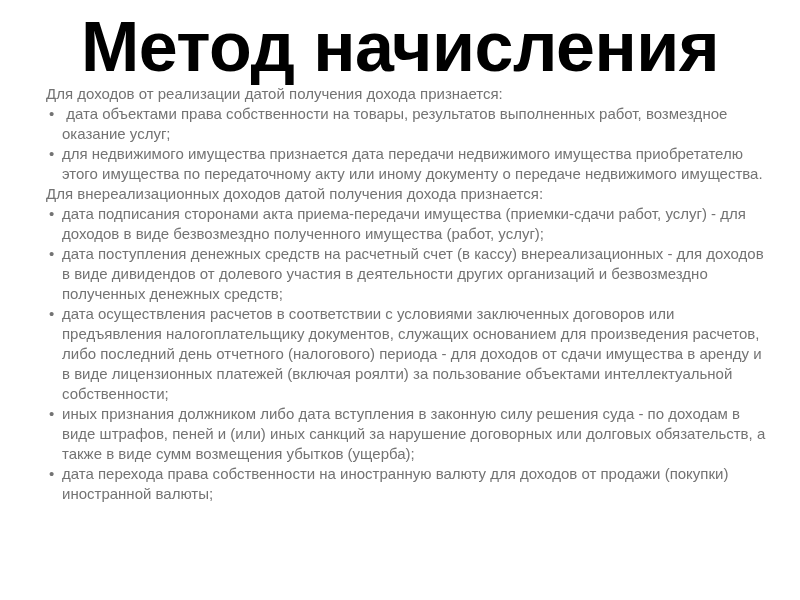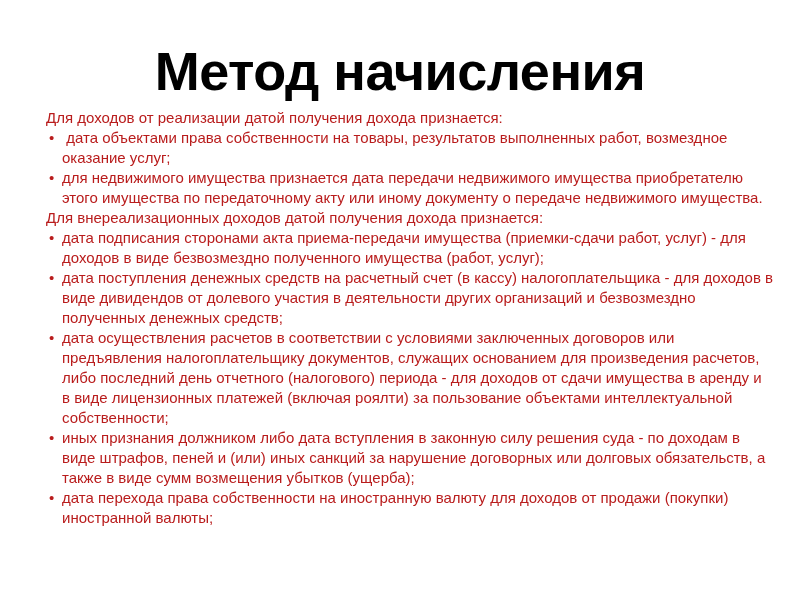--- a/index.html
+++ b/index.html
@@ -13,34 +13,34 @@
     overflow: hidden;
     font-family: "Liberation Sans", sans-serif;
   }
   .slide {
     position: relative;
     width: 800px;
     height: 600px;
     background: #ffffff;
   }
   .title {
-    margin: 42px 10px 0 10px;
+    margin: 18px 10px 0 10px;
     text-align: center;
-    font-size: 54px;
+    font-size: 70px;
     line-height: 58px;
     font-weight: bold;
     color: #000000;
     letter-spacing: -0.5px;
     white-space: nowrap;
   }
   .content {
     margin: 8px 27px 0 46px;
     font-size: 15px;
     line-height: 20px;
-    color: #b91c1c;
+    color: #737373;
   }
   .plain {
     margin: 0;
   }
   .li {
     display: flex;
     align-items: flex-start;
   }
   .dot {
     flex: 0 0 16px;
@@ -77,21 +77,21 @@
 
     <p class="plain">Для внереализационных доходов датой получения дохода признается:</p>
 
     <div class="li">
       <span class="dot">•</span>
       <span class="txt">дата подписания сторонами акта приема-передачи имущества (приемки-сдачи работ, услуг) - для доходов в виде безвозмездно полученного имущества (работ, услуг);</span>
     </div>
 
     <div class="li">
       <span class="dot">•</span>
-      <span class="txt">дата поступления денежных средств на расчетный счет (в кассу) налогоплательщика - для доходов в виде дивидендов от долевого участия в деятельности других организаций и безвозмездно полученных денежных средств;</span>
+      <span class="txt">дата поступления денежных средств на расчетный счет (в кассу) внереализационных - для доходов в виде дивидендов от долевого участия в деятельности других организаций и безвозмездно полученных денежных средств;</span>
     </div>
 
     <div class="li">
       <span class="dot">•</span>
       <span class="txt">дата осуществления расчетов в соответствии с условиями заключенных договоров или предъявления налогоплательщику документов, служащих основанием для произведения расчетов, либо последний день отчетного (налогового) периода - для доходов от сдачи имущества в аренду и в виде лицензионных платежей (включая роялти) за пользование объектами интеллектуальной собственности;</span>
     </div>
 
     <div class="li">
       <span class="dot">•</span>
       <span class="txt">иных признания должником либо дата вступления в законную силу решения суда - по доходам в виде штрафов, пеней и (или) иных санкций за нарушение договорных или долговых обязательств, а также в виде сумм возмещения убытков (ущерба);</span>

